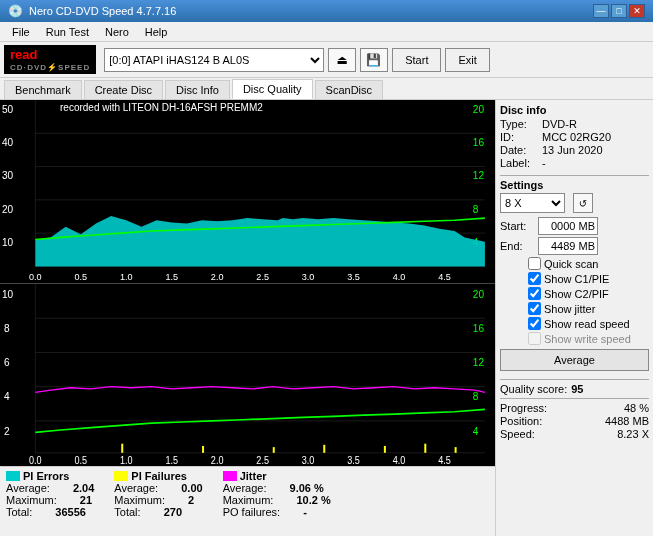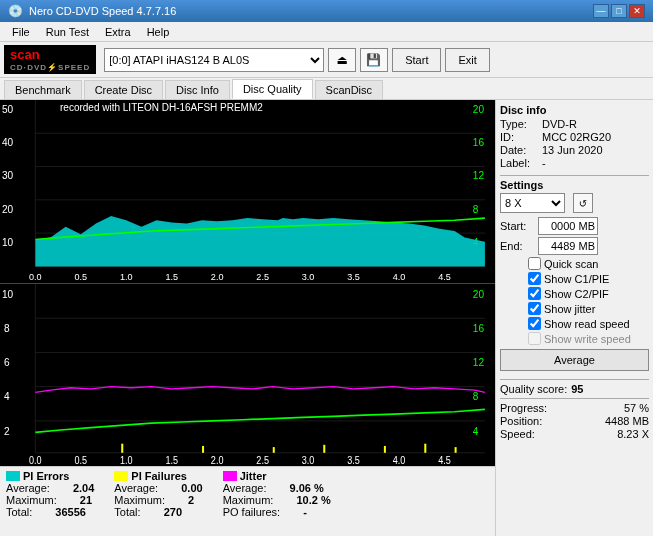--- a/index.html
+++ b/index.html
@@ -103,27 +103,27 @@
   <div class="title-bar-controls">
     <button class="title-btn">—</button>
     <button class="title-btn">□</button>
     <button class="title-btn close-btn">✕</button>
   </div>
 </div>
 
 <div class="menu-bar">
   <span class="menu-item">File</span>
   <span class="menu-item">Run Test</span>
-  <span class="menu-item">Extra</span>
+  <span class="menu-item">Nero</span>
   <span class="menu-item">Help</span>
 </div>
 
 <div class="toolbar">
   <div class="nero-logo">
-    <span class="nero-text" style="font-size:13px; font-weight:bold; color:#ff0000;">scan</span>
+    <span class="nero-text" style="font-size:13px; font-weight:bold; color:#ff0000;">read</span>
     <span class="speed-text" style="font-size:8px; color:#888; letter-spacing:1px;">CD·DVD<span style="color:#888;">⚡</span>SPEED</span>
   </div>
   <select class="device-select">
     <option>[0:0]  ATAPI iHAS124  B AL0S</option>
   </select>
   <button class="toolbar-icon-btn" title="Eject">⏏</button>
   <button class="toolbar-icon-btn" title="Save">💾</button>
   <button class="start-btn">Start</button>
   <button class="exit-btn">Exit</button>
 </div>
@@ -367,21 +367,21 @@
     <div class="quality-row">
       <span class="quality-label">Quality score:</span>
       <span class="quality-value">95</span>
     </div>
 
     <hr class="divider">
 
     <div class="progress-section">
       <div class="progress-row">
         <span>Progress:</span>
-        <span>57 %</span>
+        <span>48 %</span>
       </div>
       <div class="progress-row">
         <span>Position:</span>
         <span>4488 MB</span>
       </div>
       <div class="progress-row">
         <span>Speed:</span>
         <span>8.23 X</span>
       </div>
     </div>

